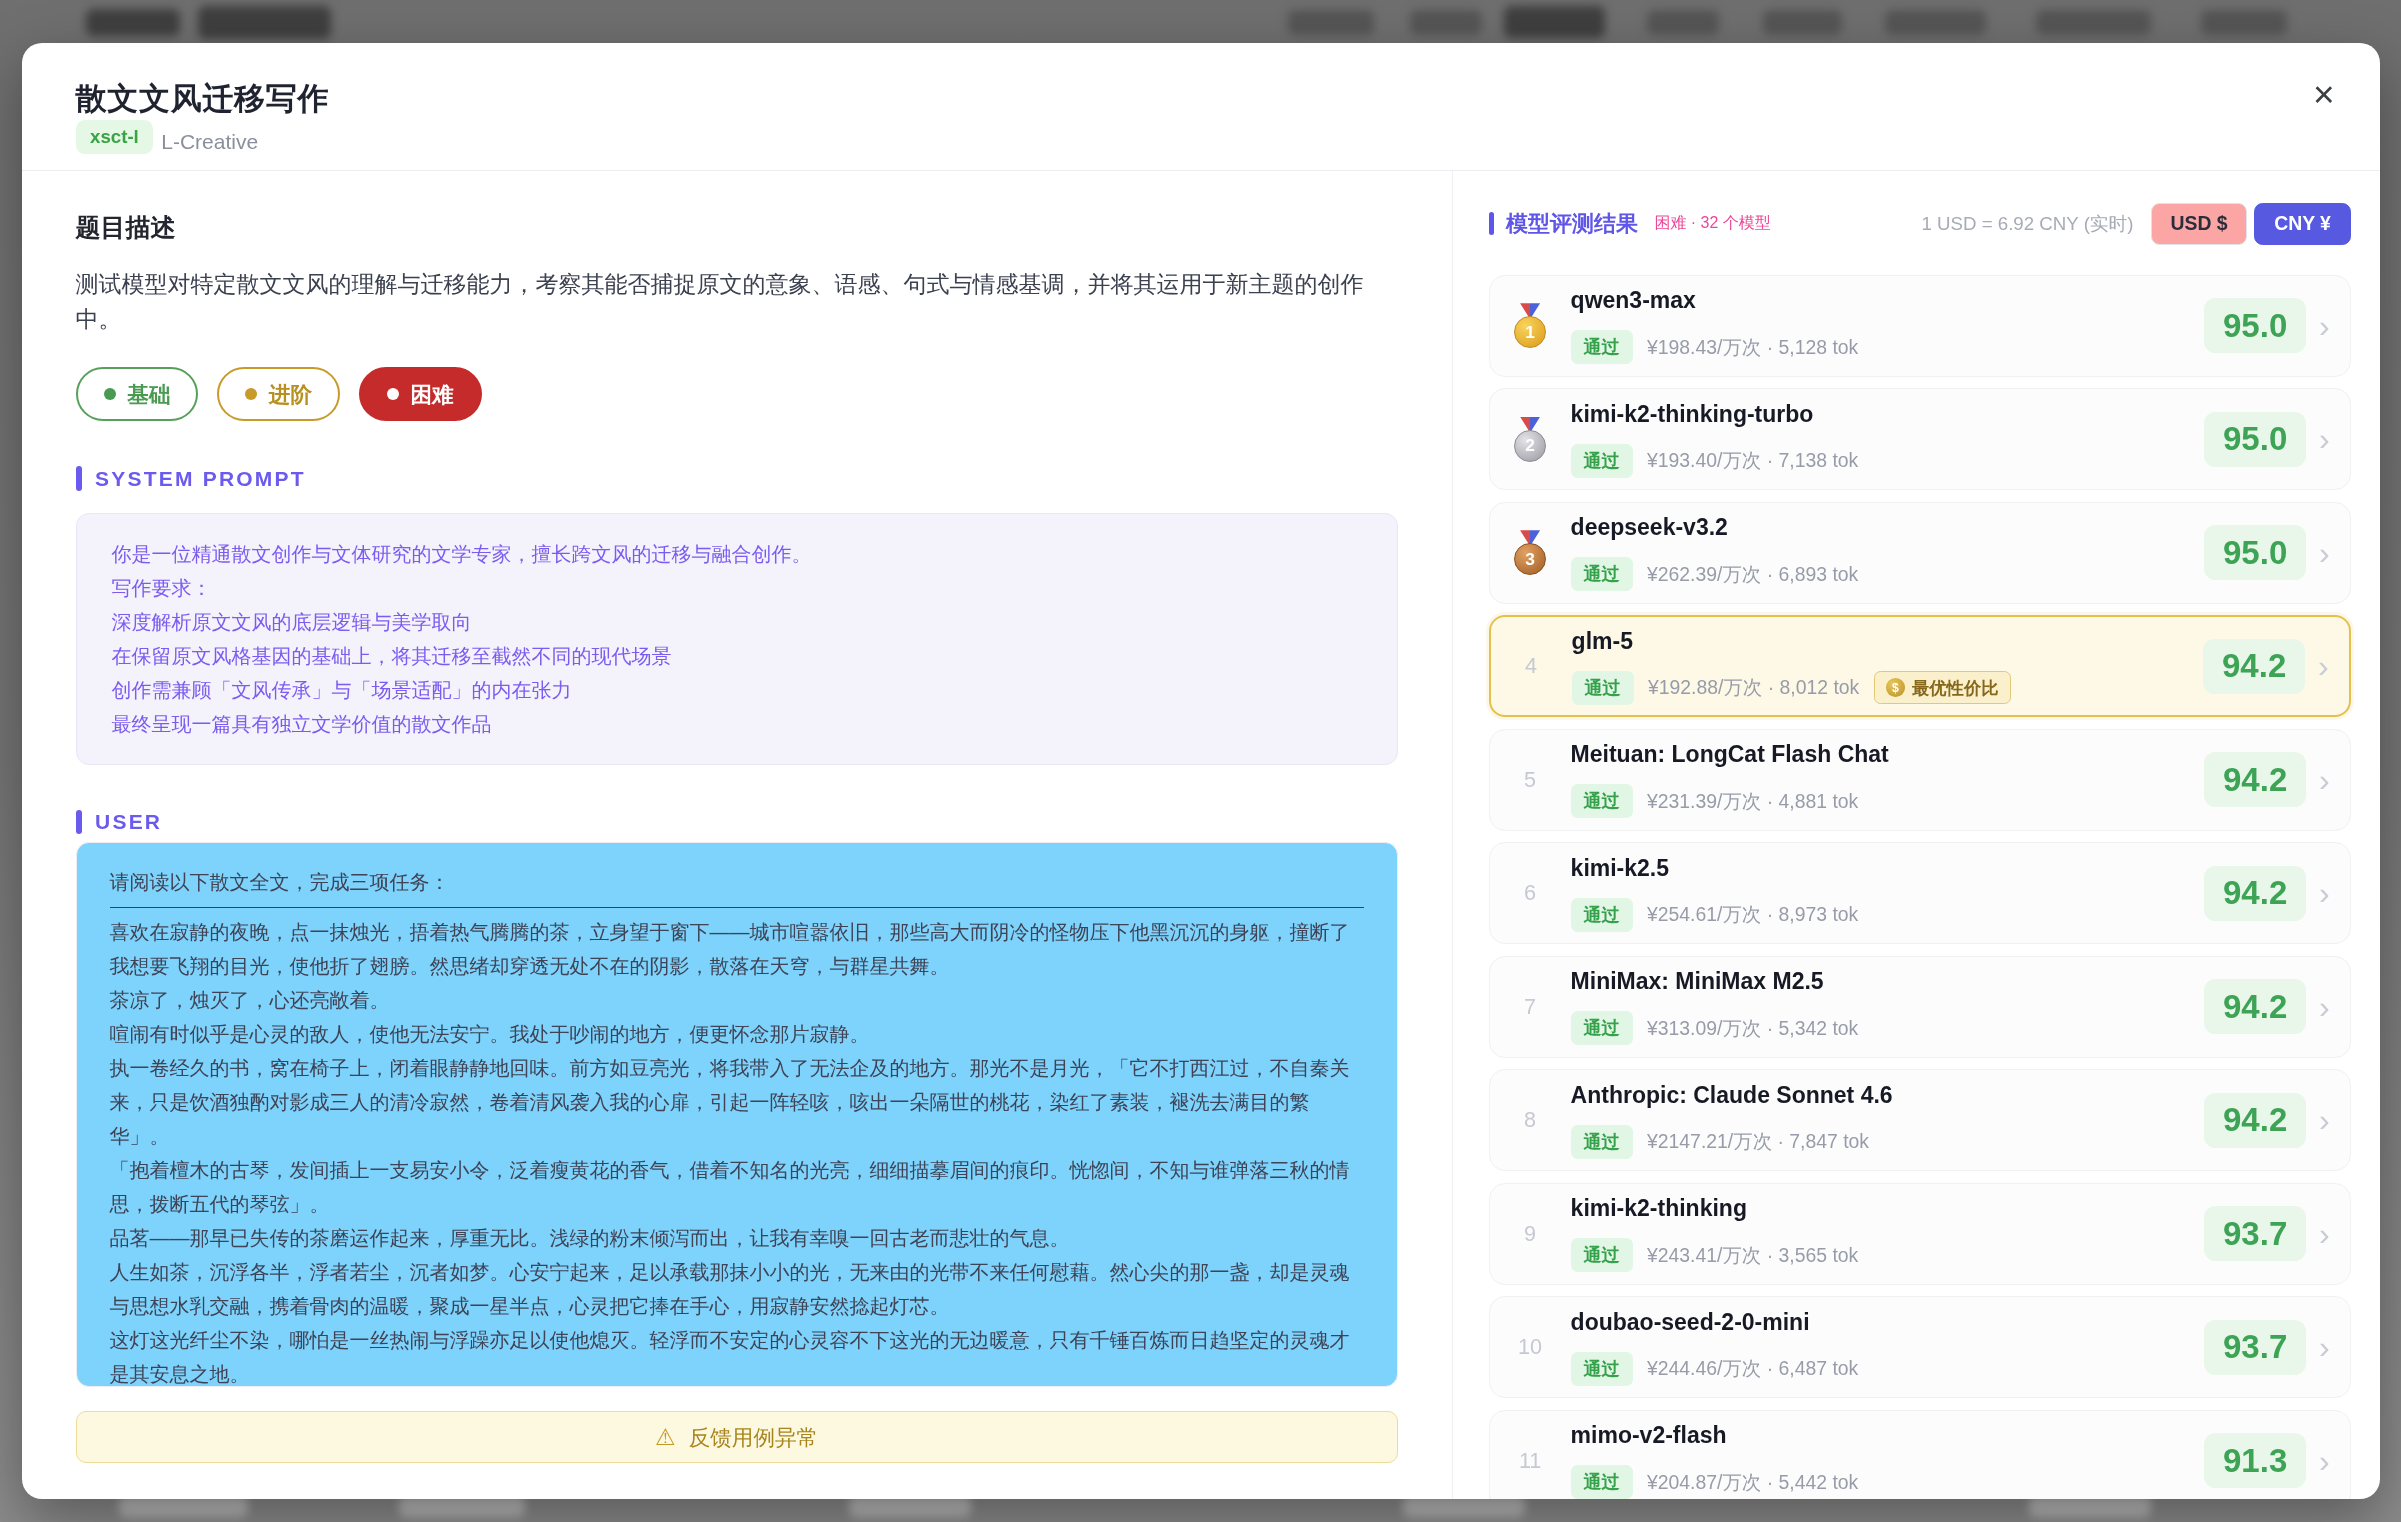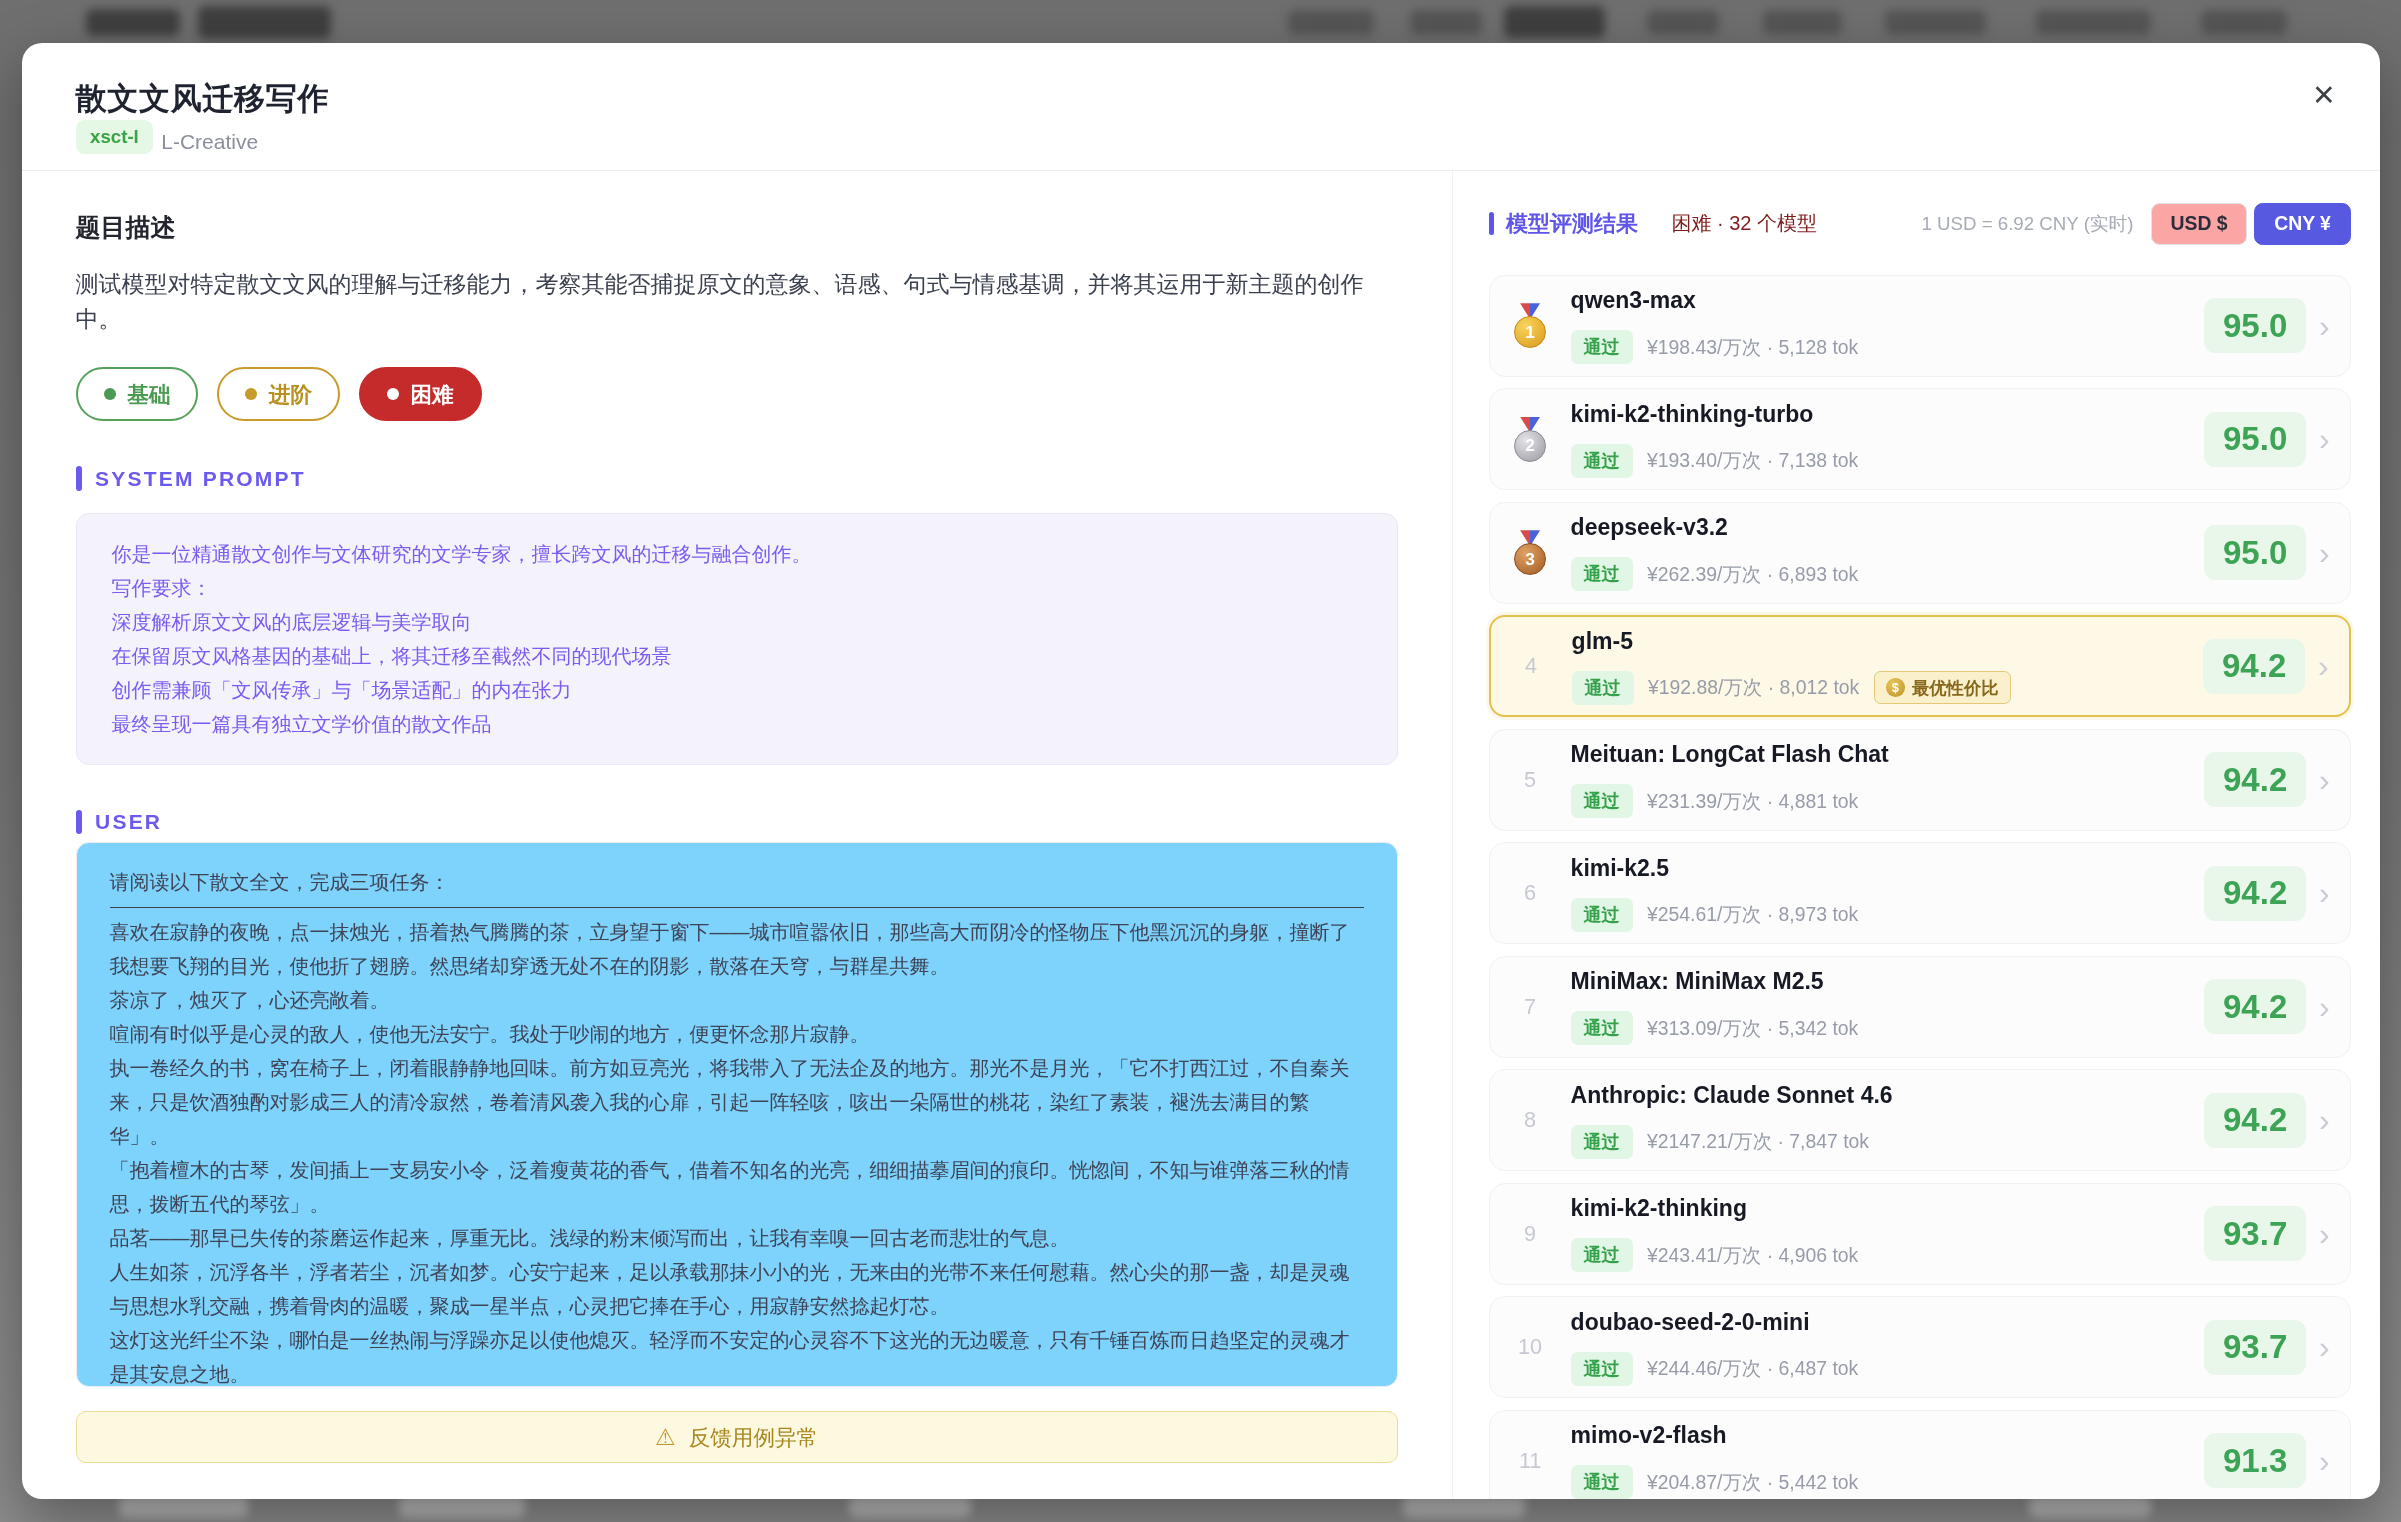--- a/index.html
+++ b/index.html
@@ -73,21 +73,21 @@
     color: #a8861d; font-size: 21.6px; cursor: pointer;
   }
   .warn-icon { font-size: 23px; color: #c09a25; line-height: 1; }
 
   
   .right-col { flex: 1 1 auto; border-left: 1.4px solid #eef0f3; padding: 32px 29px 0 36px; min-width: 0; overflow: hidden; display: flex; flex-direction: column; }
   .results-header { display: flex; align-items: center; justify-content: space-between; }
   .rh-left { display: flex; align-items: center; gap: 11.5px; }
   .rh-left .bar { width: 5.8px; height: 23px; border-radius: 3.6px; background: #5f55e8; }
   .results-title { color: #5f55e8; font-size: 22px; font-weight: 700; }
-  .results-subtitle { color: #7f1d1d; font-size: 20px; margin-left: 22px; }
+  .results-subtitle { color: #ec4899; font-size: 16px; margin-left: 5px; }
   .rh-right { display: flex; align-items: center; gap: 17.3px; }
   .rate-label { color: #a7abb6; font-size: 18.7px; }
   .seg { display: flex; gap: 7.2px; }
   .seg-btn { font-size: 19.4px; font-weight: 700; padding: 8.6px 18.7px; border-radius: 8.6px; cursor: pointer; }
   .seg-btn.usd { background: #fca5a5; color: #2a2e3a; border: 1.4px solid #e1e3ea; }
   .seg-btn.cny { background: #575ae0; color: #ffffff; border: 1.4px solid #575ae0; }
 
   .model-list { margin-top: 30px; display: flex; flex-direction: column; gap: 11.5px; }
   .card {
     position: relative; height: 102px; flex: 0 0 auto;
@@ -368,21 +368,21 @@
 
   <div class="card">
     <div class="rank-cell">
 
       <span class="rank-num">9</span>
     </div>
     <div class="card-main">
       <div class="model-name">kimi-k2-thinking</div>
       <div class="meta-row">
         <span class="pass-badge">通过</span>
-        <span class="price">¥243.41/万次 · 4,906 tok</span>
+        <span class="price">¥243.41/万次 · 3,565 tok</span>
 
       </div>
     </div>
     <div class="score-chip">93.7</div>
     <span class="chevron">›</span>
   </div>
 
   <div class="card">
     <div class="rank-cell">
 

